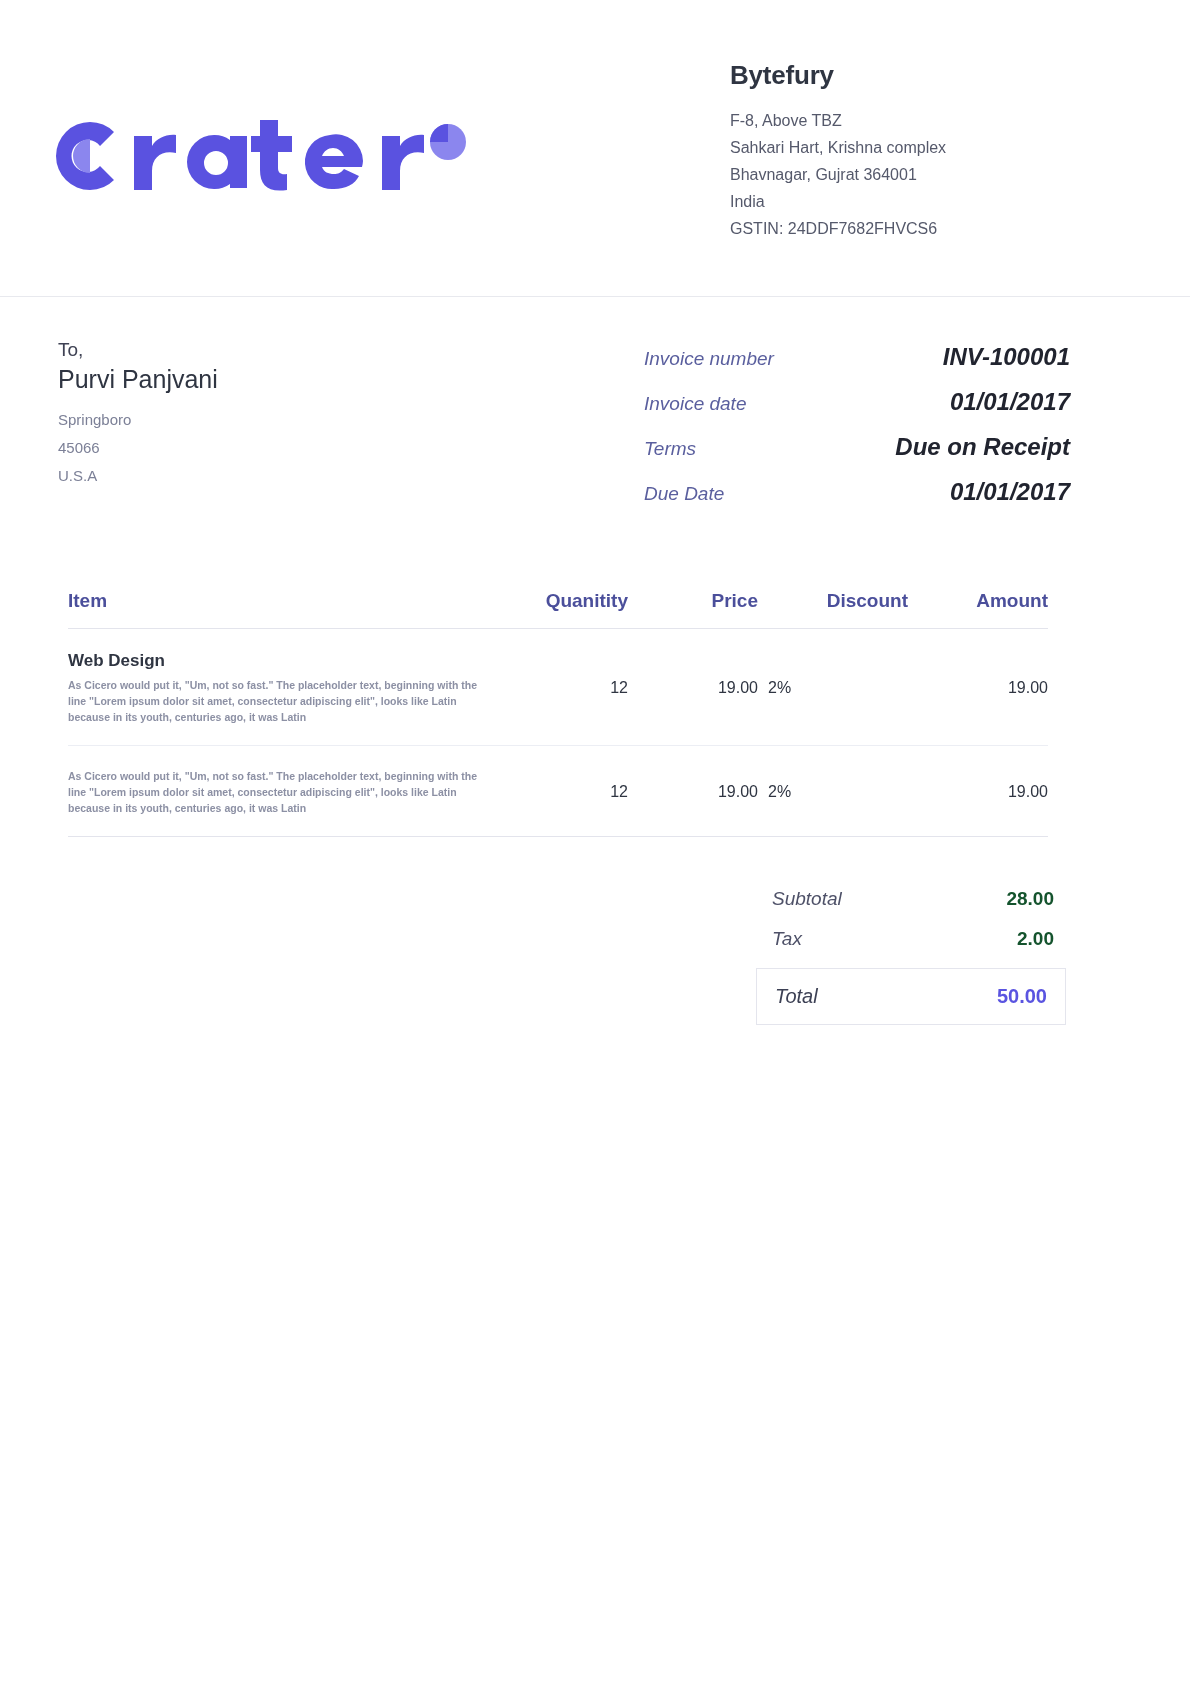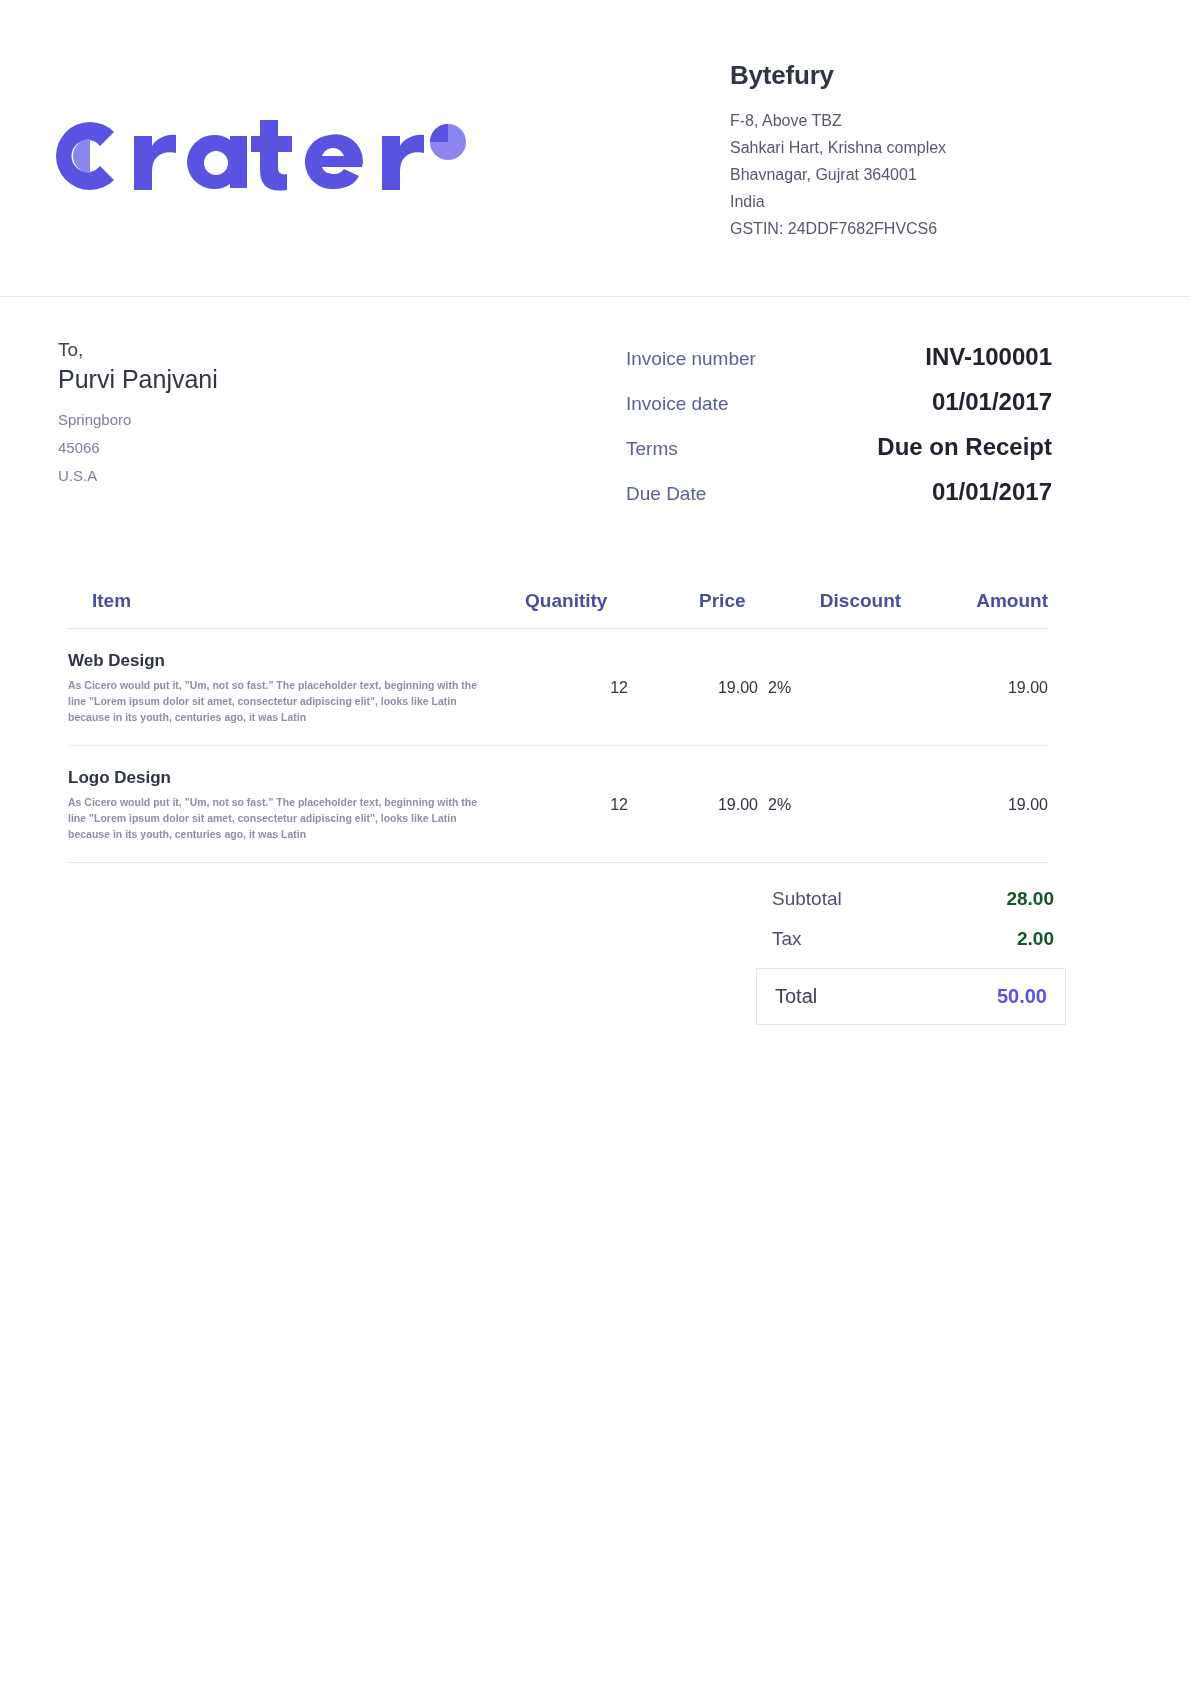--- a/index.html
+++ b/index.html
@@ -74,23 +74,24 @@
     margin-bottom: 12px;
   }
   .bill-to-line {
     font-size: 15px;
     color: #7c8097;
     line-height: 28px;
   }
 
   .meta {
     position: absolute;
-    left: 626px;
+    left: 644px;
     top: 46px;
     width: 426px;
+    font-style: italic;
   }
   .meta-row {
     display: flex;
     justify-content: space-between;
     align-items: baseline;
     margin-bottom: 17px;
   }
   .meta-key {
     font-size: 19px;
     color: #5a5f9e;
@@ -111,21 +112,20 @@
   .t-head {
     display: flex;
     align-items: flex-end;
     padding-bottom: 16px;
     border-bottom: 1px solid #e3e4ec;
   }
   .t-head div {
     font-size: 19px;
     font-weight: bold;
     color: #4b4f9b;
-    margin-left: 24px;
   }
   .c-item   { width: 420px; font-weight: bold; }
   .c-qty    { width: 140px; text-align: right; }
   .c-price  { width: 130px; text-align: right; }
   .c-disc   { width: 150px; text-align: right; }
   .c-amt    { width: 140px; text-align: right; }
 
   .t-row {
     display: flex;
     align-items: center;
@@ -163,20 +163,21 @@
   .tot-row {
     display: flex;
     justify-content: space-between;
     align-items: baseline;
     padding: 0 12px 0 16px;
     margin-bottom: 18px;
   }
   .tot-key {
     font-size: 19px;
     color: #4e5168;
+    font-style: italic;
   }
   .tot-val {
     font-size: 19px;
     font-weight: bold;
     color: #14532d;
   }
   .tot-box {
     border: 1px solid #e4e5ed;
     display: flex;
     justify-content: space-between;
@@ -268,21 +269,20 @@
       <div class="item-desc">As Cicero would put it, "Um, not so fast." The placeholder text, beginning with the line "Lorem ipsum dolor sit amet, consectetur adipiscing elit", looks like Latin because in its youth, centuries ago, it was Latin</div>
     </div>
     <div class="cell qty">12</div>
     <div class="cell price">19.00</div>
     <div class="cell disc">2%</div>
     <div class="cell amt">19.00</div>
   </div>
 
   <div class="t-row">
     <div class="c-item">
-      <div class="item-name">Logo Design</div>
       <div class="item-desc">As Cicero would put it, "Um, not so fast." The placeholder text, beginning with the line "Lorem ipsum dolor sit amet, consectetur adipiscing elit", looks like Latin because in its youth, centuries ago, it was Latin</div>
     </div>
     <div class="cell qty">12</div>
     <div class="cell price">19.00</div>
     <div class="cell disc">2%</div>
     <div class="cell amt">19.00</div>
   </div>
 </div>
 
 <div class="totals">

